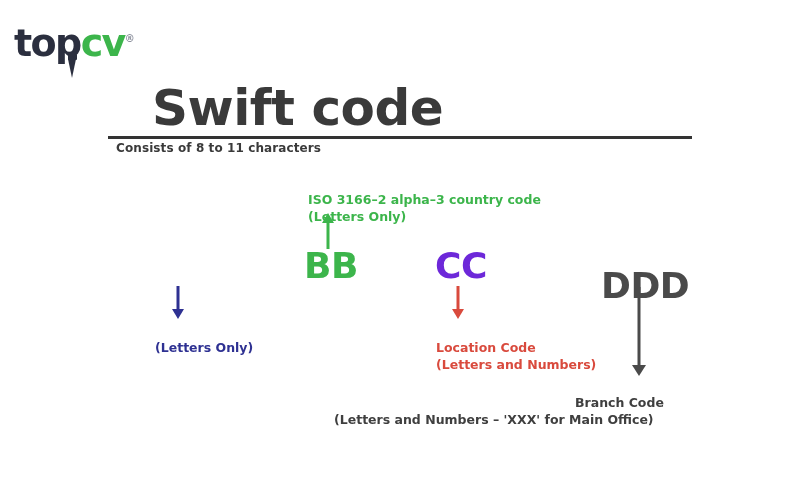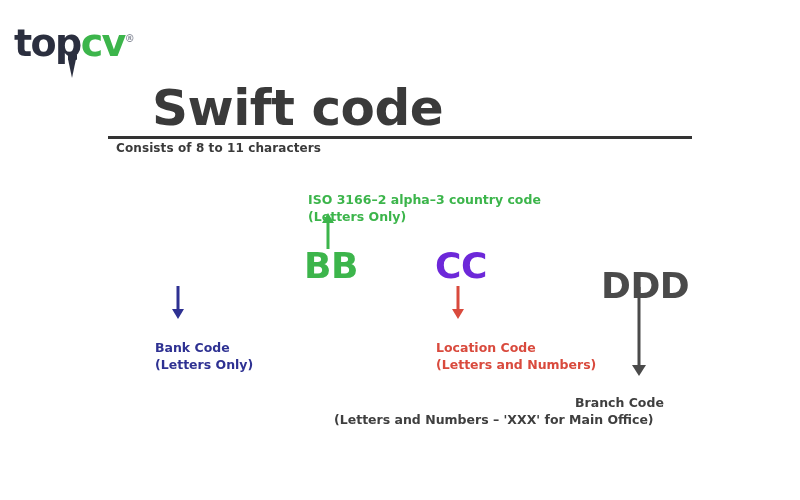--- a/index.html
+++ b/index.html
@@ -250,21 +250,20 @@
   <div class="arrow arrow-down arrow-gray">
     <div class="shaft"></div>
     <div class="head"></div>
   </div>
 
   <div class="code code-b">BB</div>
   <div class="code code-c">CC</div>
   <div class="code code-d">DDD</div>
 
   <div class="callout callout-bank">
-    <span class="line">Bank Code</span>
     <span class="line">(Letters Only)</span>
   </div>
 
   <div class="callout callout-loc">
     <span class="line">Location Code</span>
     <span class="line">(Letters and Numbers)</span>
   </div>
 
   <div class="callout callout-branch">
     <span class="line">Branch Code</span>

